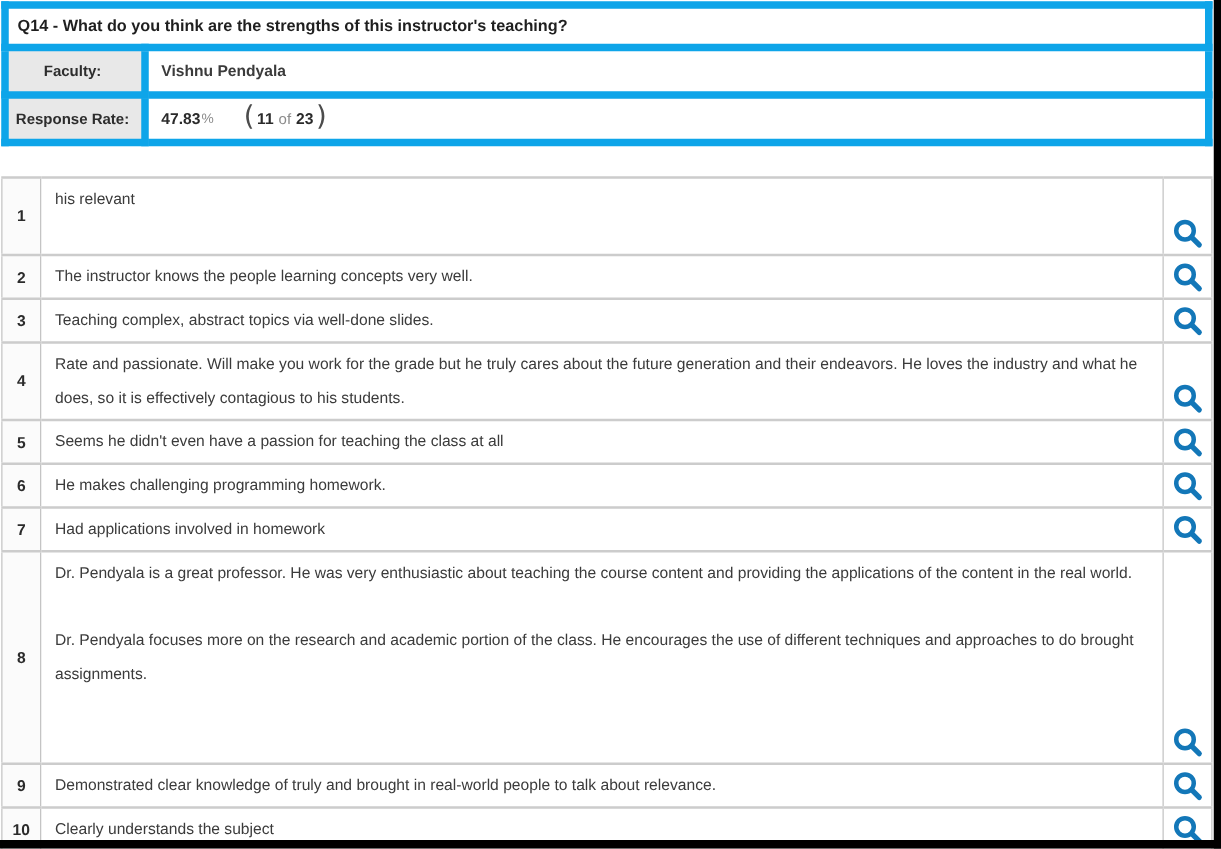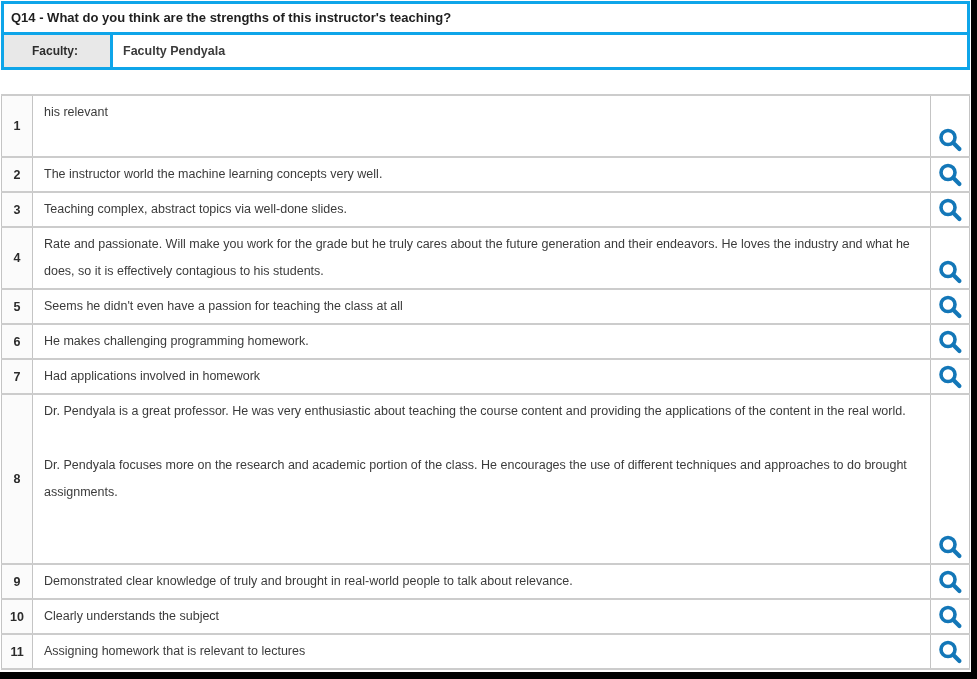--- a/index.html
+++ b/index.html
@@ -9,21 +9,21 @@
     font-family: "Liberation Sans", "DejaVu Sans", sans-serif;
     -webkit-font-smoothing: antialiased;
   }
 
   
   .header-table {
     border-collapse: collapse;
     width: 969px;
     margin: 1px 0 0 1px;
   }
-  .header-table td { border: 3px solid #0ea5e9; }
+  .header-table td { border: 6px solid #0ea5e9; }
   .title-cell {
     font-weight: bold; font-size: 13px; color: #1f1f1f;
     padding: 6px 8px 7px 7px;
   }
   .label-cell {
     background: #e8e8e8; width: 94px;
     text-align: center; font-weight: bold; font-size: 12px; color: #2d2d2d;
     padding: 9px 8px 9px 4px; white-space: nowrap;
   }
   .value-cell { font-size: 12px; padding: 4px 8px 4px 10px; }
@@ -73,21 +73,37 @@
 </head>
 <body>
 
 <table class="header-table">
   <tbody>
       <tr>
     <td class="title-cell" colspan="2">Q14 - What do you think are the strengths of this instructor's teaching?</td>
   </tr>
   <tr>
     <td class="label-cell">Faculty:</td>
-    <td class="value-cell faculty-value">Faculty Pendyala</td>
+    <td class="value-cell faculty-value">Vishnu Pendyala</td>
+  </tr>
+  <tr>
+    <td class="label-cell">Response Rate:</td>
+    <td class="value-cell">
+      <div class="rate-wrap">
+        <span class="rate-value">47.83</span>
+        <span class="pct">%</span>
+        <span class="count-wrap">
+          <span class="paren">(</span>
+          <span class="count-num">11</span>
+          <span class="of">of</span>
+          <span class="count-num">23</span>
+          <span class="paren">)</span>
+        </span>
+      </div>
+    </td>
   </tr>
 </tbody>
   </table>
 
 <div class="gap"></div>
 
 <table class="responses-table">
   <colgroup>
       <col style="width:31px">
       <col>
@@ -104,21 +120,21 @@
       <svg width="27" height="27" viewBox="0 0 27 27" fill="none" xmlns="http://www.w3.org/2000/svg">
         <circle cx="11" cy="10.5" r="7" stroke="currentColor" stroke-width="3.6"></circle>
         <line x1="16.4" y1="15.9" x2="22.4" y2="21.9" stroke="currentColor" stroke-width="4.2" stroke-linecap="round"></line>
       </svg>
     </td>
   </tr>
 
   <tr>
     <td class="num-cell">2</td>
     <td class="text-cell">
-          <div class="para">The instructor world the machine learning concepts very well.</div>
+          <div class="para">The instructor knows the people learning concepts very well.</div>
         </td>
     <td class="icon-cell">
       <svg width="27" height="27" viewBox="0 0 27 27" fill="none" xmlns="http://www.w3.org/2000/svg">
         <circle cx="11" cy="10.5" r="7" stroke="currentColor" stroke-width="3.6"></circle>
         <line x1="16.4" y1="15.9" x2="22.4" y2="21.9" stroke="currentColor" stroke-width="4.2" stroke-linecap="round"></line>
       </svg>
     </td>
   </tr>
 
   <tr>

